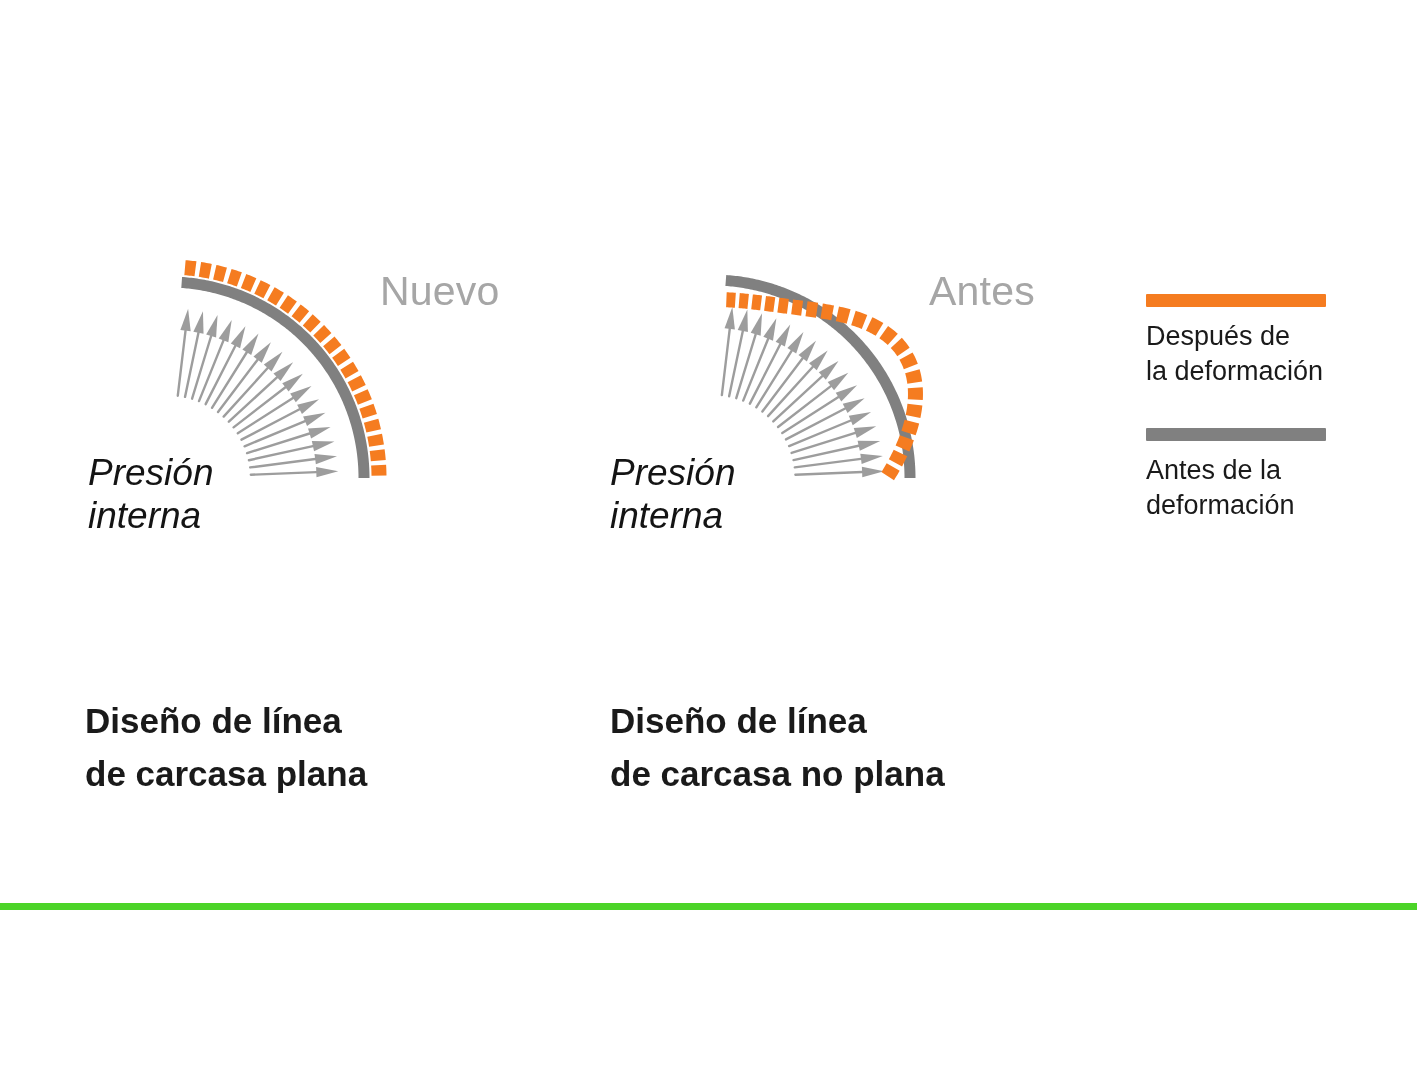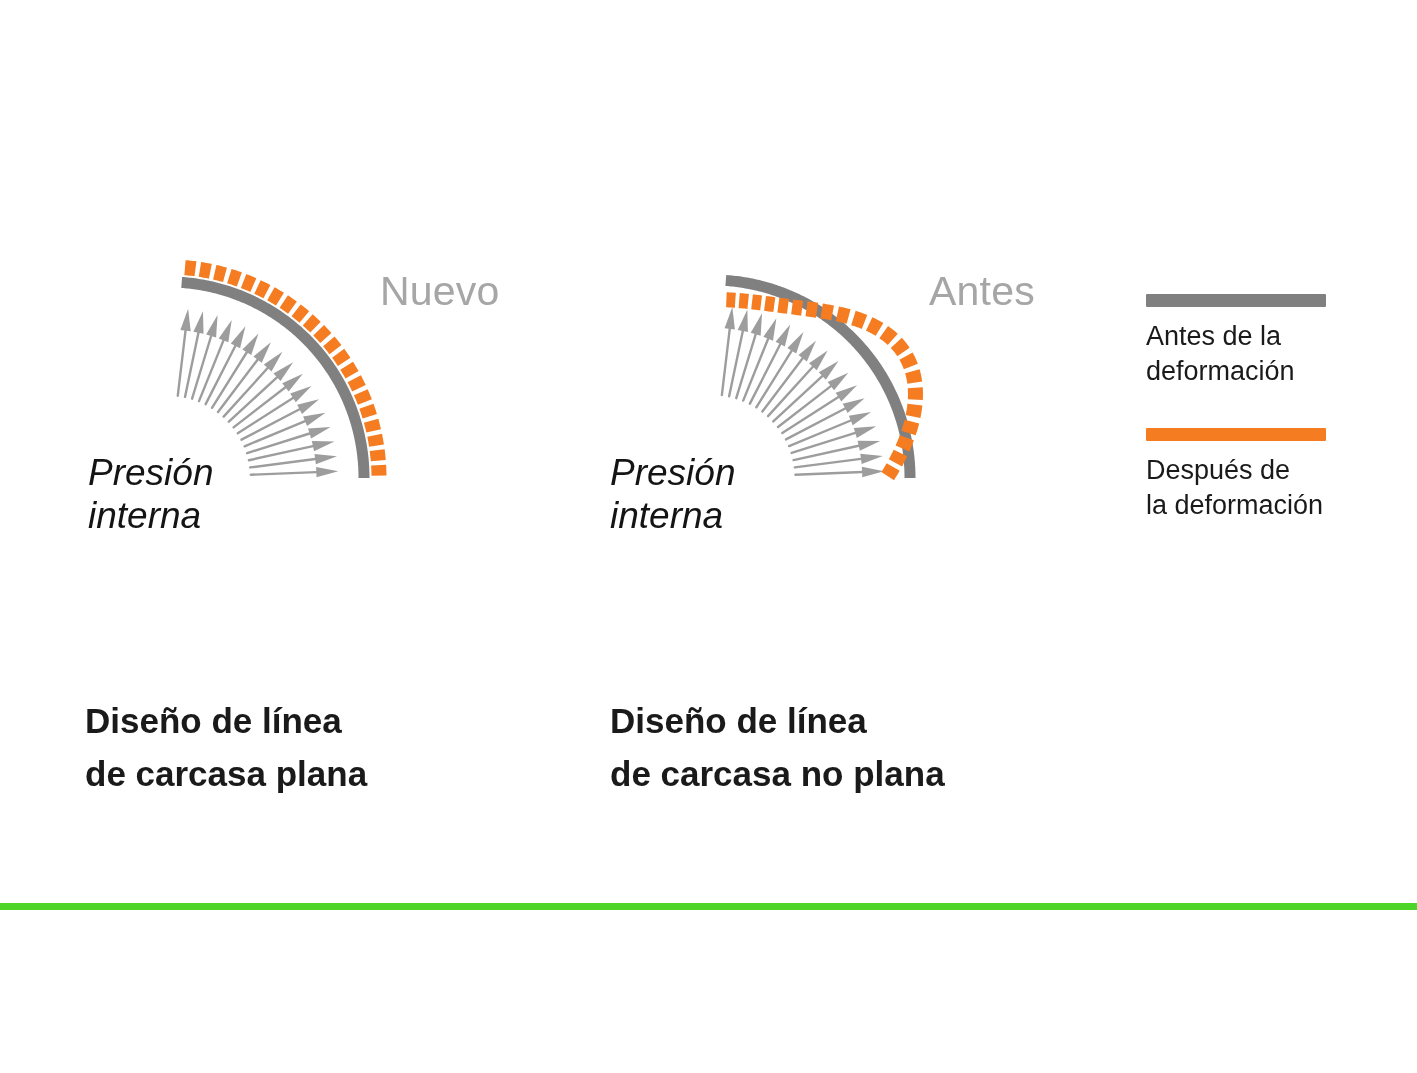--- a/index.html
+++ b/index.html
@@ -228,25 +228,25 @@
   <div class="pressure-label" id="pressure-left">Presión<br>interna</div>
 
   <div class="pressure-label" id="pressure-right">Presión<br>interna</div>
 
   <div class="caption" id="caption-left">Diseño de línea<br>de carcasa plana</div>
 
   <div class="caption" id="caption-right">Diseño de línea<br>de carcasa no plana</div>
 
   <div id="legend">
     <div class="legend-block">
+      <div class="legend-swatch" id="legend-swatch-1" style="background: rgb(245, 124, 32);"></div>
+      <div class="legend-text">Después de
+la deformación</div>
+    </div>
+    <div class="legend-block">
       <div class="legend-swatch" id="legend-swatch-0" style="background: rgb(128, 128, 128);"></div>
       <div class="legend-text">Antes de la
 deformación</div>
     </div>
-    <div class="legend-block">
-      <div class="legend-swatch" id="legend-swatch-1" style="background: rgb(245, 124, 32);"></div>
-      <div class="legend-text">Después de
-la deformación</div>
-    </div>
   </div>
 
   <div id="bottom-rule" style="background: rgb(76, 212, 40);"></div>
 </div>
 
 </body></html>

